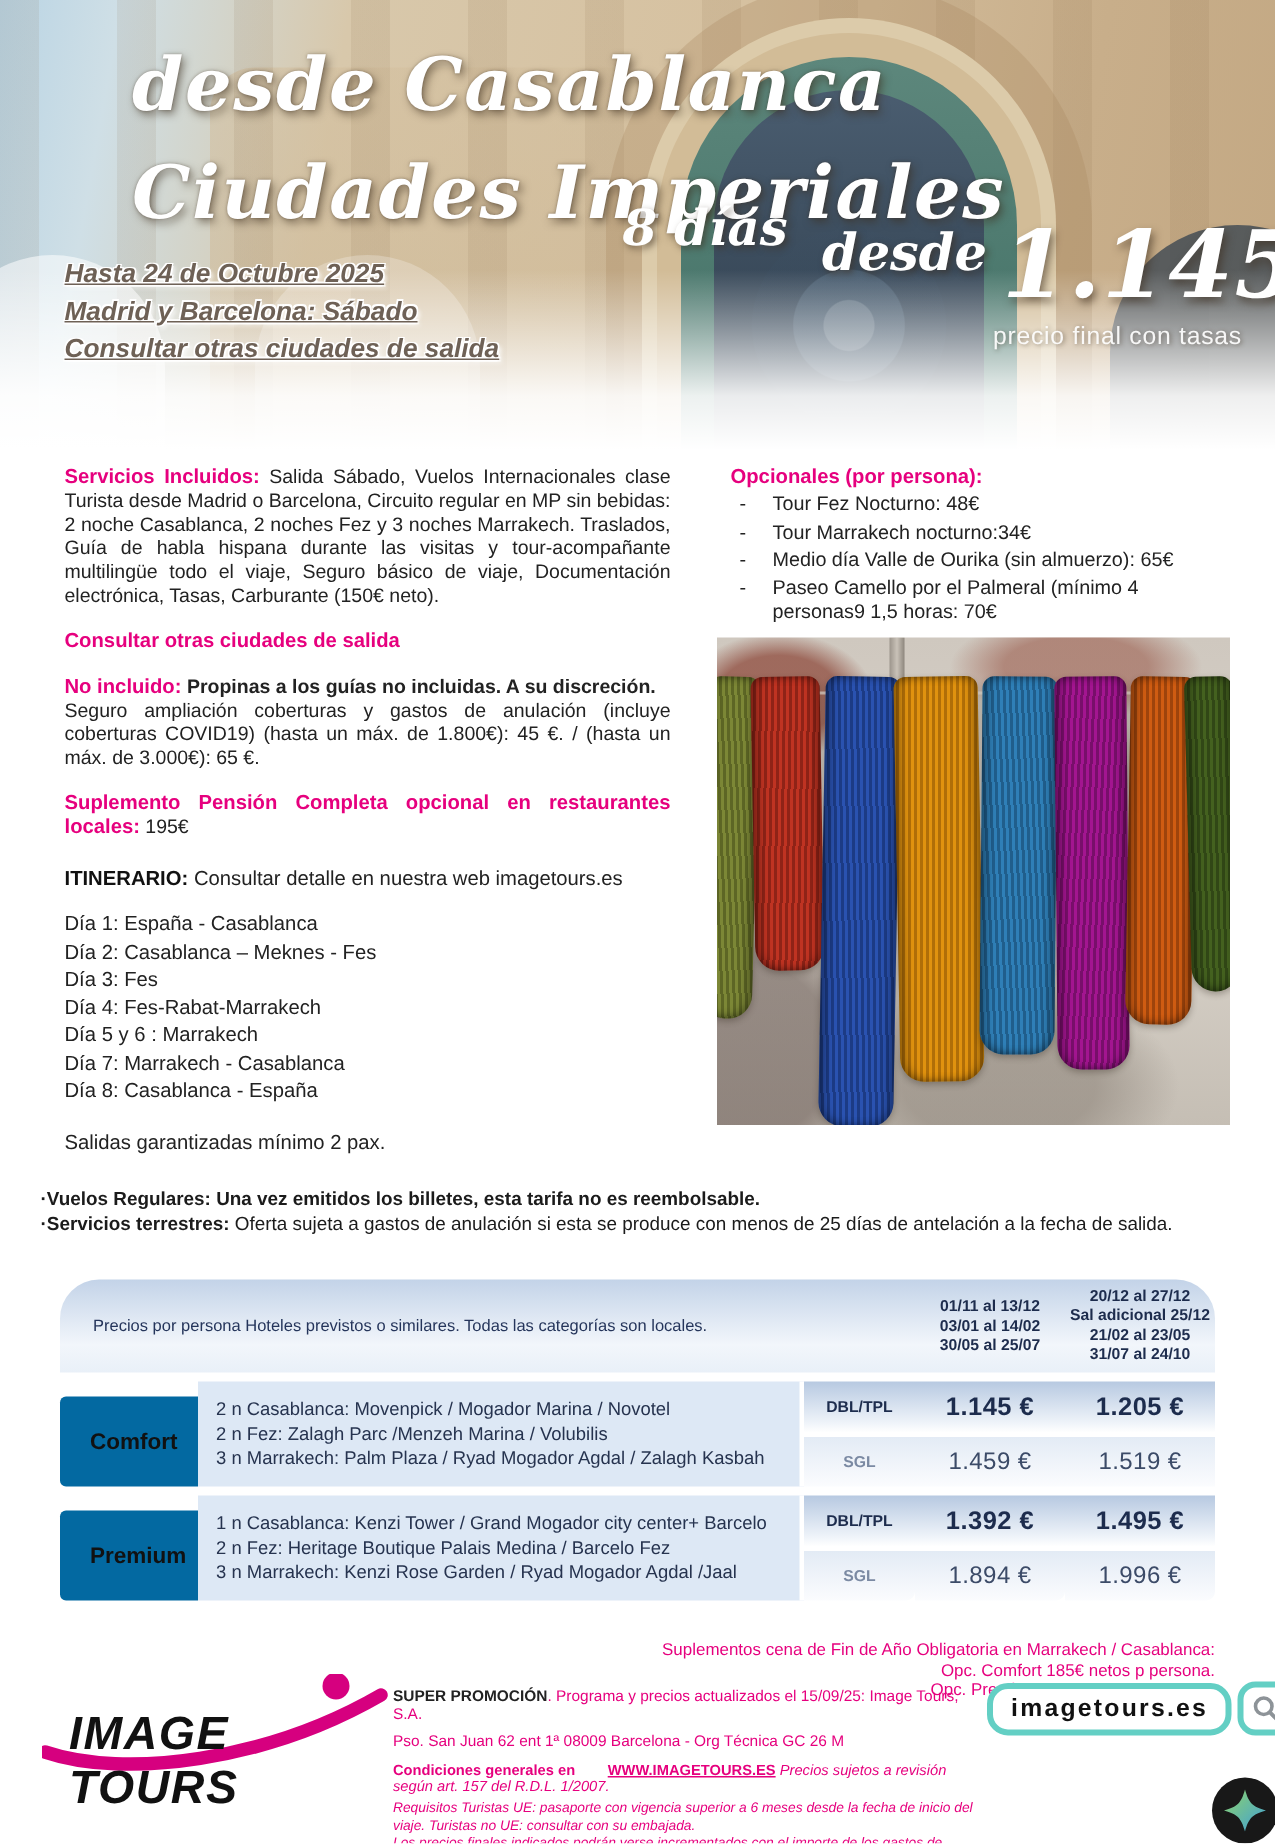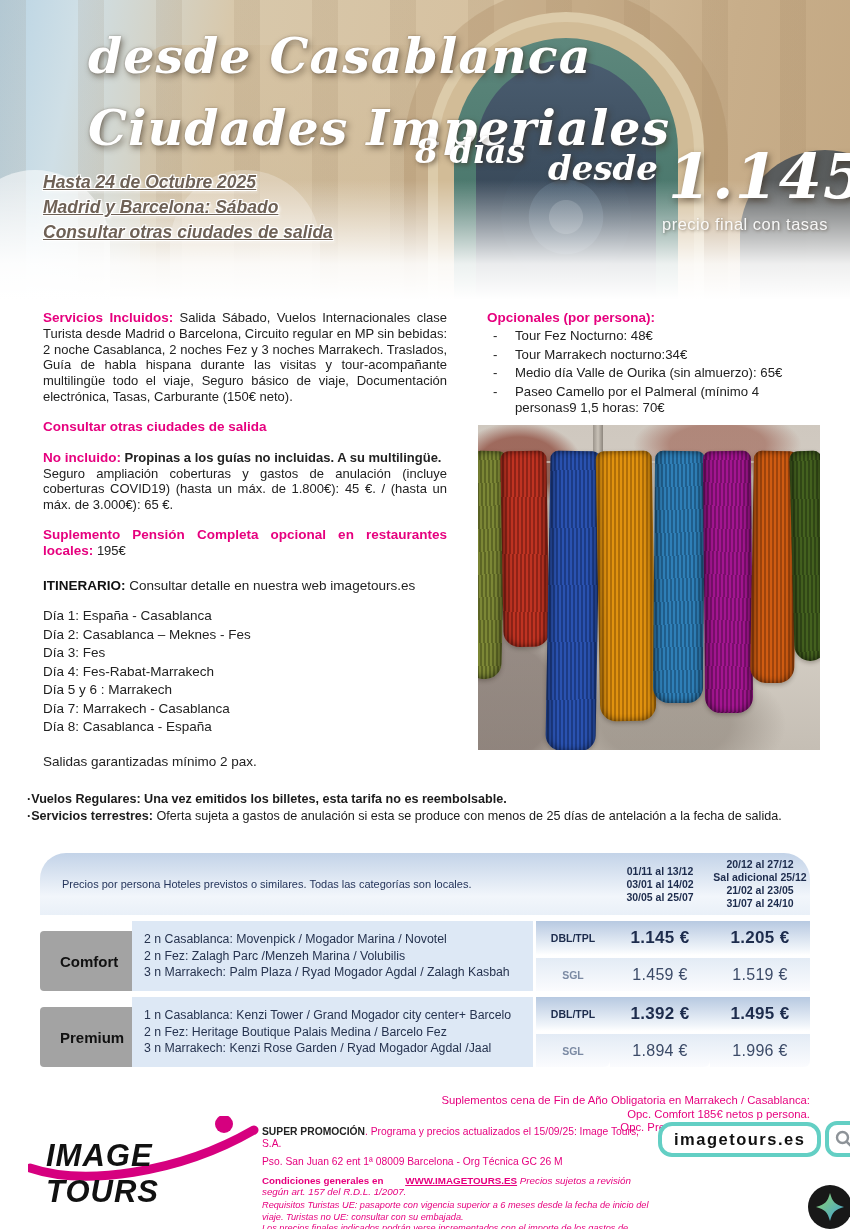--- a/index.html
+++ b/index.html
@@ -85,21 +85,21 @@
   .notes { position:absolute; left:27px; top:791px; width:800px; font-size:12.6px; line-height:16.5px; color:#1b1b1b; }
 
   
   .ptable { position:absolute; left:40px; top:853px; width:770px; color:#1d2c4d; }
   .pt-header { display:grid; grid-template-columns: 500px 70px 100px 100px;
     background:linear-gradient(180deg,#c3d3e8 0%, #f2f6fb 70%, #e9f0f8 100%);
     border-radius:26px 26px 0 0; height:62px; align-items:center; }
   .pt-intro { font-size:11px; padding-left:22px; color:#25355b; }
   .pt-season { font-size:10.5px; font-weight:bold; text-align:center; white-space:pre-line; line-height:13px; color:#1d2c4d; }
   .pt-block { display:grid; grid-template-columns: 92px 404px 74px 100px 100px; margin-top:6px; }
-  .pt-cat { grid-row:1 / span 2; background:#a3a3a3; display:flex; align-items:center; padding-left:20px;
+  .pt-cat { grid-row:1 / span 2; background:#0369a1; display:flex; align-items:center; padding-left:20px;
     font-weight:bold; font-size:15px; color:#111; border-radius:4px 0 0 4px;margin-top:10px; }
   .pt-hotels { grid-row:1 / span 2; background:#dde8f5; display:flex; flex-direction:column; justify-content:center;
     font-size:12.3px; line-height:16.5px; color:#26334f; padding-left:12px; border-right:3px solid #fff; }
   .pt-occ { display:flex; align-items:center; justify-content:center; font-weight:bold; font-size:10.5px; }
   .pt-price { display:flex; align-items:center; justify-content:center; font-weight:bold; font-size:17px; letter-spacing:.3px; }
   .row-dbl { background:linear-gradient(180deg,#b7c9e1 0%, #eef3f9 80%, #ffffff 100%); height:37px; border-bottom:3px solid #fff; }
   .row-sgl { background:linear-gradient(180deg,#e3ebf5 0%, #fbfcfe 100%); height:33px; }
   .row-sgl.pt-occ { color:#7b8aa3; font-weight:bold; }
   .row-sgl.pt-price { color:#3c4b68; font-weight:normal; font-size:16px; }
   .pt-block:last-of-type .row-sgl { border-radius:0 0 6px 0; }
@@ -165,21 +165,21 @@
       </div>
       <div class="note">precio final con tasas</div>
     </div>
   </div>
 
   <div class="col-left">
     <p class="body-text sec"><span class="h-pink">Servicios Incluidos:</span><span> Salida Sábado, Vuelos Internacionales clase Turista desde Madrid o Barcelona, Circuito regular en MP sin bebidas: 2 noche Casablanca, 2 noches Fez y 3 noches Marrakech. Traslados, Guía de habla hispana durante las visitas y tour-acompañante multilingüe todo el viaje, Seguro básico de viaje, Documentación electrónica, Tasas, Carburante (150€ neto).</span></p>
 
     <p class="h-pink sec" style="margin-bottom:16px;">Consultar otras ciudades de salida</p>
 
-    <p class="body-text sec"><span class="h-pink">No incluido:</span><span class="b"> Propinas a los guías no incluidas. A su multilingüe.</span><br>
+    <p class="body-text sec"><span class="h-pink">No incluido:</span><span class="b"> Propinas a los guías no incluidas. A su discreción.</span><br>
     <span>Seguro ampliación coberturas y gastos de anulación (incluye coberturas COVID19)  (hasta un máx. de 1.800€): 45 €. / (hasta un máx. de 3.000€): 65 €.</span></p>
 
     <p class="body-text sec" style="margin-bottom:18px;"><span class="h-pink">Suplemento Pensión Completa opcional en restaurantes locales:</span><span> 195€</span></p>
 
     <p class="itin-line sec" style="margin-bottom:12px;"><span class="itin-label">ITINERARIO:</span><span> Consultar detalle en nuestra web imagetours.es</span></p>
 
     <div class="sec" style="margin-bottom:16px;">
       <div class="itin-line">Día 1: España - Casablanca</div>
       <div class="itin-line">Día 2: Casablanca – Meknes - Fes</div>
       <div class="itin-line">Día 3: Fes</div>

